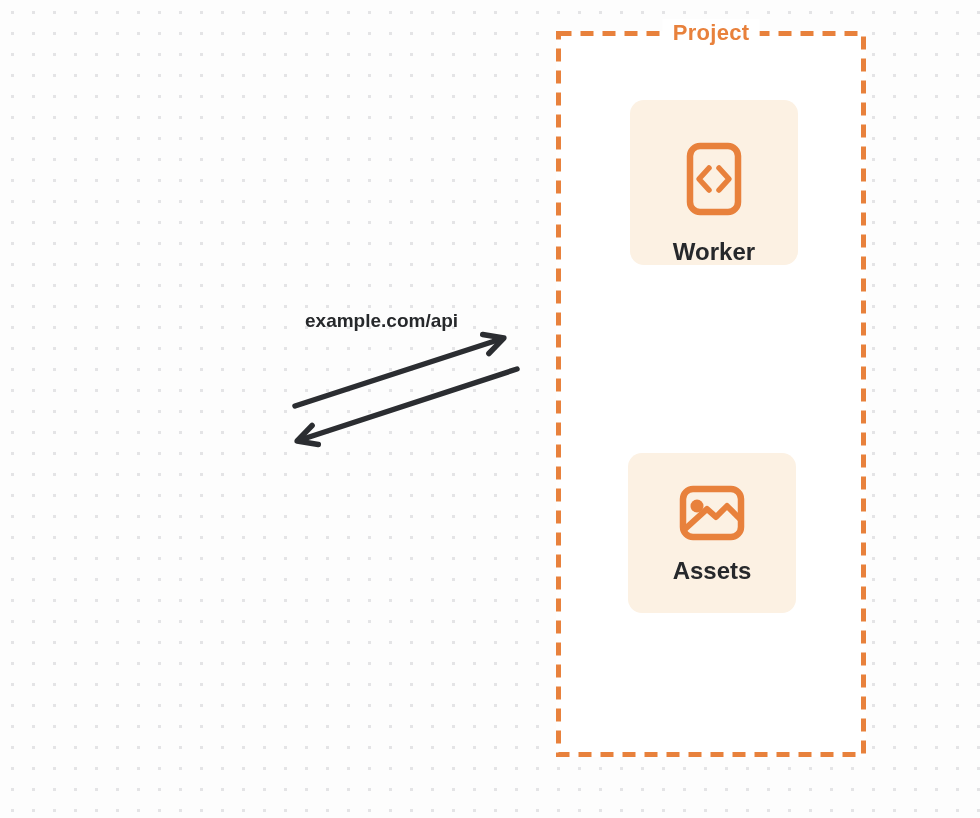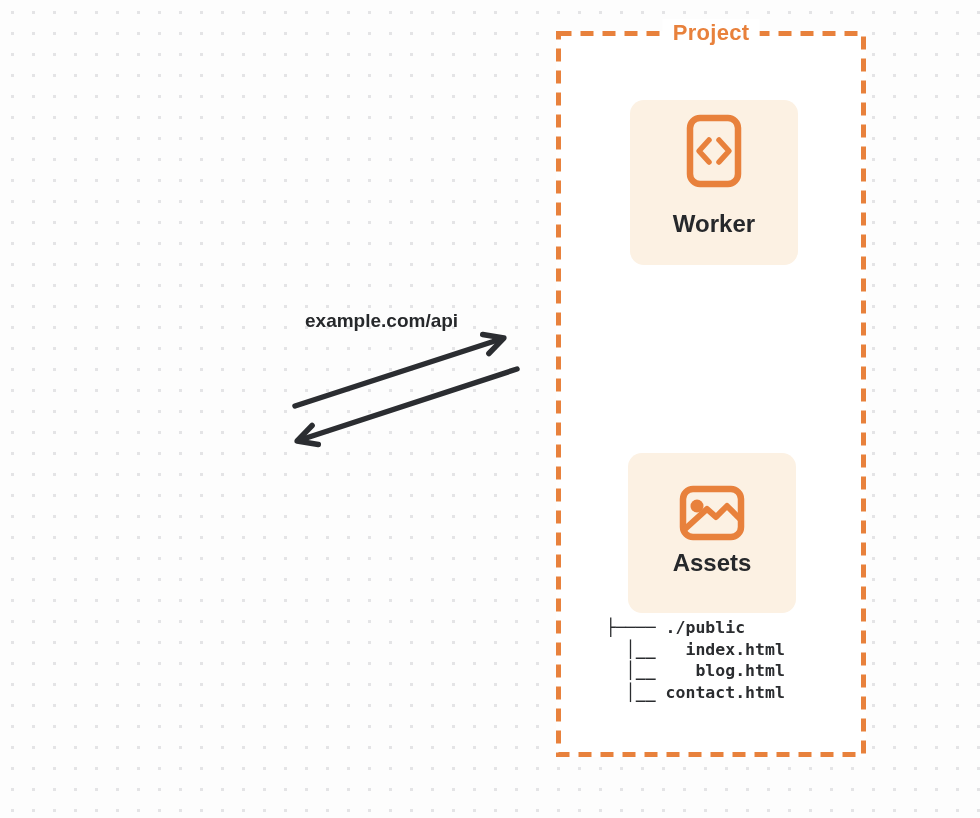--- a/index.html
+++ b/index.html
@@ -42,24 +42,24 @@
   
   .card{
     position:absolute;
     border-radius:14px;
     display:flex;flex-direction:column;align-items:center;
     z-index:2;
   }
   .card .card-label{
     font-weight:700;font-size:24px;color:var(--text-dark);
   }
-  .worker-card{left:630px;top:100px;width:168px;height:165px;background:var(--card-bg);padding-top:14px;}
+  .worker-card{left:630px;top:100px;width:168px;height:165px;background:var(--card-bg);padding-top:42px;}
   .worker-card .card-label{margin-top:22px;}
   .assets-card{left:628px;top:453px;width:168px;height:160px;background:var(--card-bg);padding-top:32px;}
-  .assets-card .card-label{margin-top:8px;}
+  .assets-card .card-label{margin-top:16px;}
   .client-card{
     left:81px;top:314px;width:168px;height:166px;background:var(--client-bg);
     border-radius:10px;
     justify-content:center;
   }
   .icon-wrap{display:block;line-height:0;}
   
   .file-tree{
     position:absolute;left:606px;top:617px;
     font-family:"DejaVu Sans Mono", monospace;
@@ -104,24 +104,20 @@
     <span class="icon-wrap">
       <svg width="66" height="56" viewBox="0 0 66 56" aria-hidden="true">
         <rect x="4" y="4" width="58" height="48" rx="10" fill="none" stroke="#E8813C" stroke-width="6.5"></rect>
         <circle cx="18" cy="21" r="6.5" fill="#E8813C"></circle>
         <path d="M6 44 L28 24 L37 32 L48 21 L61 34" fill="none" stroke="#E8813C" stroke-width="6" stroke-linecap="round" stroke-linejoin="round"></path>
       </svg>
     </span>
     <div class="card-label">Assets</div>
   </div>
 
-  <pre class="file-tree">├──── ./public
-  │__   index.html
-  │__    blog.html
-  │__ contact.html</pre>
 
 
   <div class="connection-label">example.com/api</div>
 
   <svg class="arrows" width="980" height="818" viewBox="0 0 980 818" aria-hidden="true">
     <defs>
       <marker id="head" markerUnits="userSpaceOnUse" markerWidth="34" markerHeight="34" refX="19" refY="13" orient="auto">
         <path d="M3 3 L22 13 L3 23" fill="none" stroke="#2B2D31" stroke-width="5.5" stroke-linecap="round" stroke-linejoin="round"></path>
       </marker>
     </defs>

